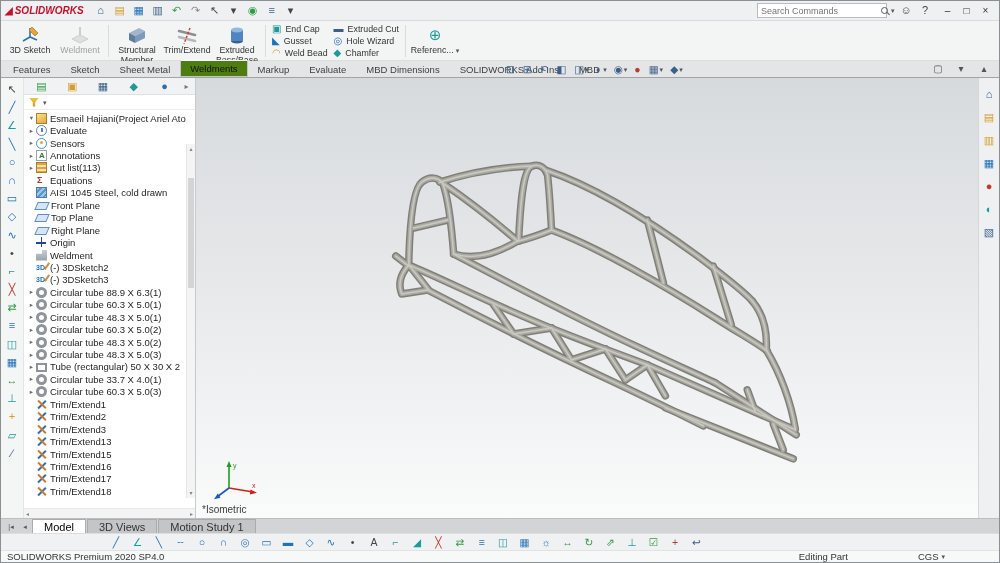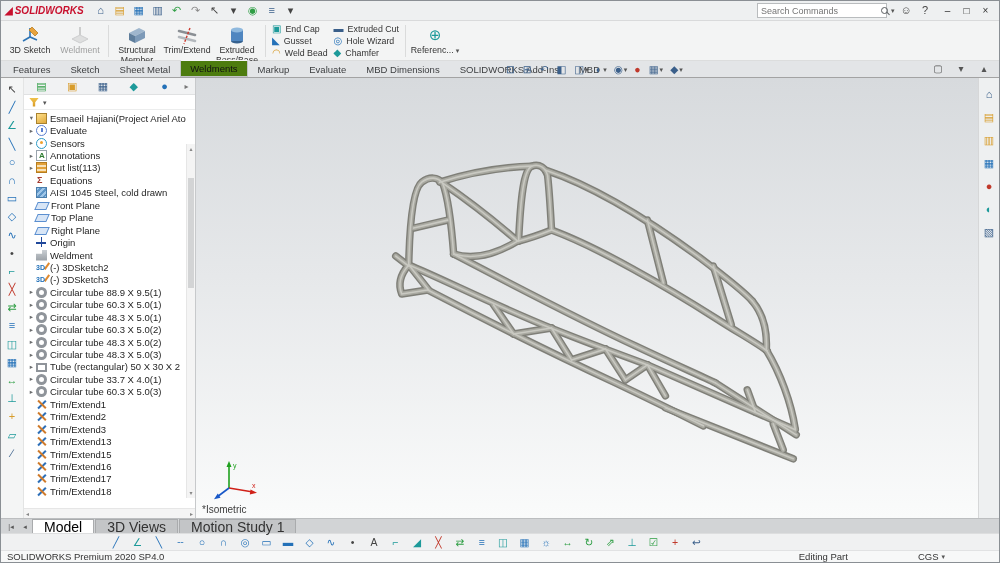--- a/index.html
+++ b/index.html
@@ -98,21 +98,21 @@
   .model{position:absolute;inset:0;width:100%;height:100%}
   .view-label{position:absolute;left:6px;bottom:3px;font-size:10px;color:#3c3c3c}
   .triad{position:absolute;left:16px;bottom:18px}
 
   
   .right-strip{width:21px;background:#eef0f1;border-left:1px solid #d6d7d8;display:flex;flex-direction:column;align-items:center;padding-top:8px;gap:7px}
 
   
   .doctabs{height:15px;background:#d2d4d6;border-top:1px solid #bcbec0;display:flex;align-items:flex-end;padding-left:3px}
   .dnav{width:14px;text-align:center;font-size:7px;color:#555;padding-bottom:2px}
-  .dtab{padding:1px 11px 0;height:14px;display:flex;align-items:center;font-size:14px;color:#333;
+  .dtab{padding:1px 11px 0;height:14px;display:flex;align-items:center;font-size:11px;color:#333;
         background:#c3c5c7;border:1px solid #a9abad;border-bottom:none;margin-right:1px}
   .dtab.active{background:#fff;color:#000}
   .btoolbar{height:17px;background:#f0f1f2;border-top:1px solid #dddedf;display:flex;align-items:center;gap:7.5px;padding-left:108px;overflow:hidden}
   .btoolbar .g{font-size:10.5px}
   .statusbar{height:12px;background:#f7f8f8;border-top:1px solid #e1e2e3;display:flex;align-items:center;padding:0 6px;font-size:9.5px;color:#333}
   .sb-right{margin-left:auto;display:flex;align-items:center;gap:70px;padding-right:48px}
   .sb-units{display:flex;align-items:center;gap:3px}
   .bottom-edge{height:2px;background:#27406e}
 
   
@@ -596,21 +596,21 @@
 
             <div class="trow">
               <span class="arr"></span>
               <span class="ic i-sk3d"></span>
               <span class="tlbl">(-) 3DSketch3</span>
             </div>
 
             <div class="trow">
               <span class="arr">▸</span>
               <span class="ic i-tube"></span>
-              <span class="tlbl">Circular tube 88.9 X 9.5(1)</span>
+              <span class="tlbl">Circular tube 88.9 X 6.3(1)</span>
             </div>
 
             <div class="trow">
               <span class="arr">▸</span>
               <span class="ic i-tube"></span>
               <span class="tlbl">Circular tube 60.3 X 5.0(1)</span>
             </div>
 
             <div class="trow">
               <span class="arr">▸</span>

